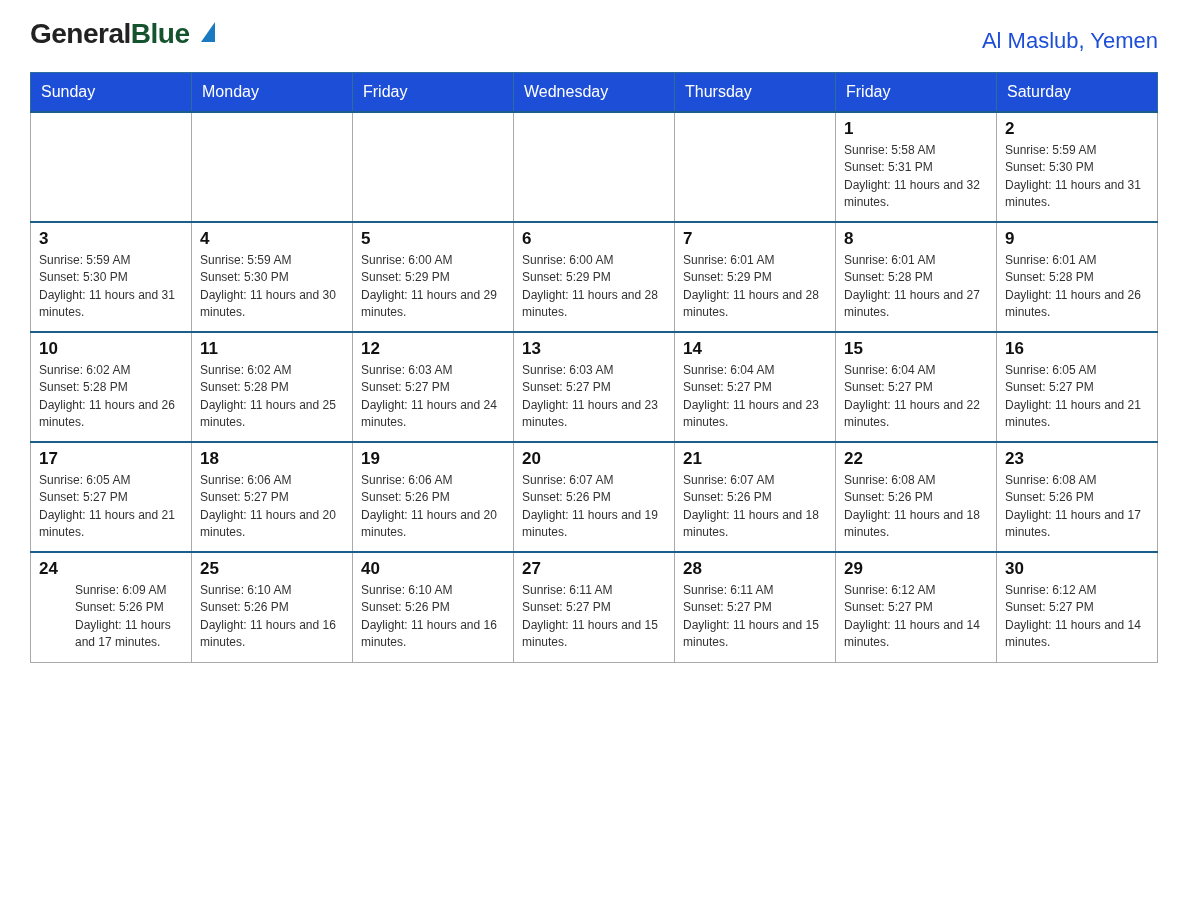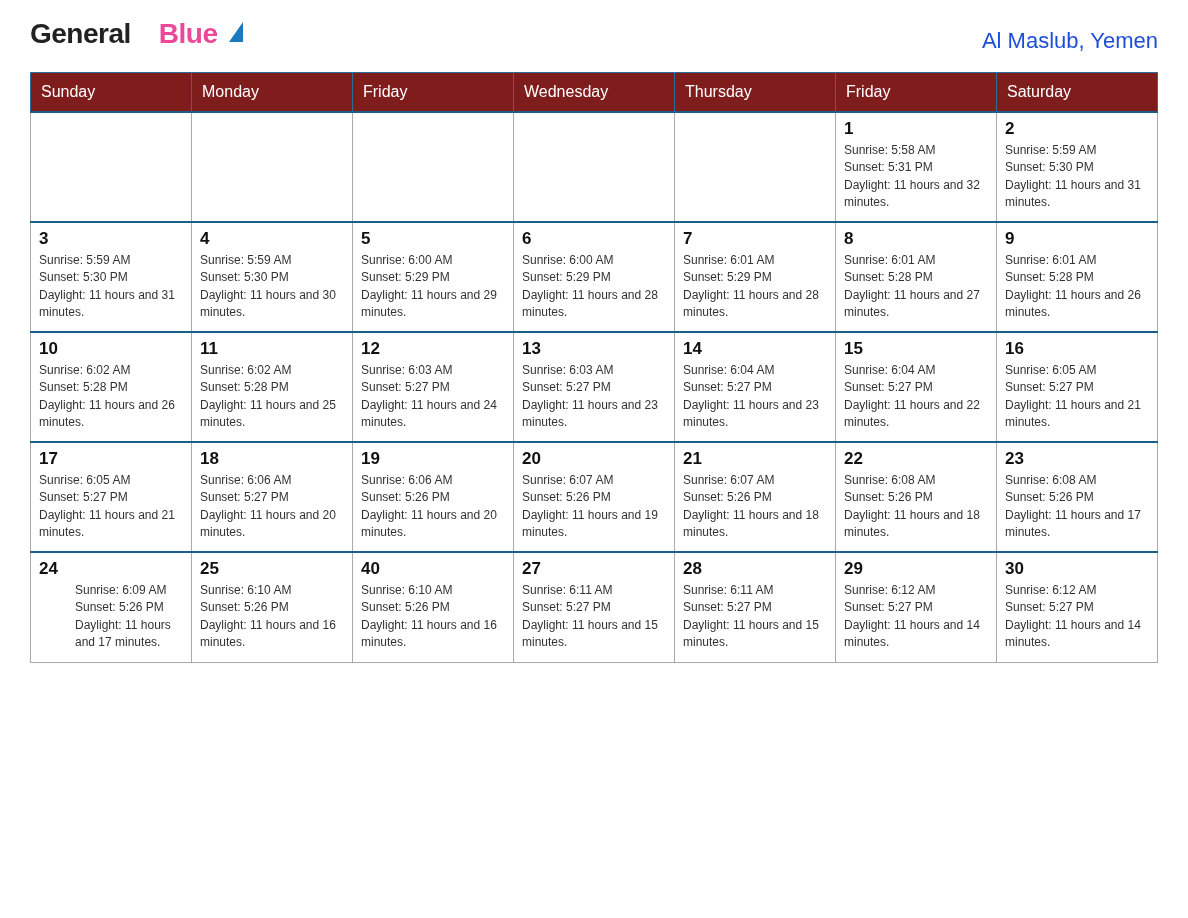--- a/index.html
+++ b/index.html
@@ -25,27 +25,26 @@
     .logo-general {
       font-size: 28px;
       font-weight: bold;
       color: #222;
       letter-spacing: -0.5px;
       line-height: 1;
     }
     .logo-blue {
       font-size: 28px;
       font-weight: bold;
-      color: #ec4899;
+      color: #14532d;
       letter-spacing: -0.5px;
       line-height: 1;
       display: flex;
       align-items: center;
       gap: 10px;
-      margin-left: 28px;
     }
     .logo-triangle {
       width: 0;
       height: 0;
       border-left: 14px solid transparent;
       border-bottom: 20px solid #1a7abf;
       display: inline-block;
       margin-left: 2px;
       vertical-align: middle;
       position: relative;
@@ -64,21 +63,21 @@
       font-size: 22px;
       color: #1d4ed8;
       margin-top: 8px;
     }
     .calendar {
       width: 100%;
       border-collapse: collapse;
       border: 1px solid #888;
     }
     .calendar th {
-      background-color: #7f1d1d;
+      background-color: #1d4ed8;
       color: #fff;
       font-size: 16px;
       font-weight: normal;
       padding: 10px 10px;
       text-align: left;
       border: 1px solid #2a6f9a;
     }
     .calendar td {
       vertical-align: top;
       border: 1px solid #aaa;

